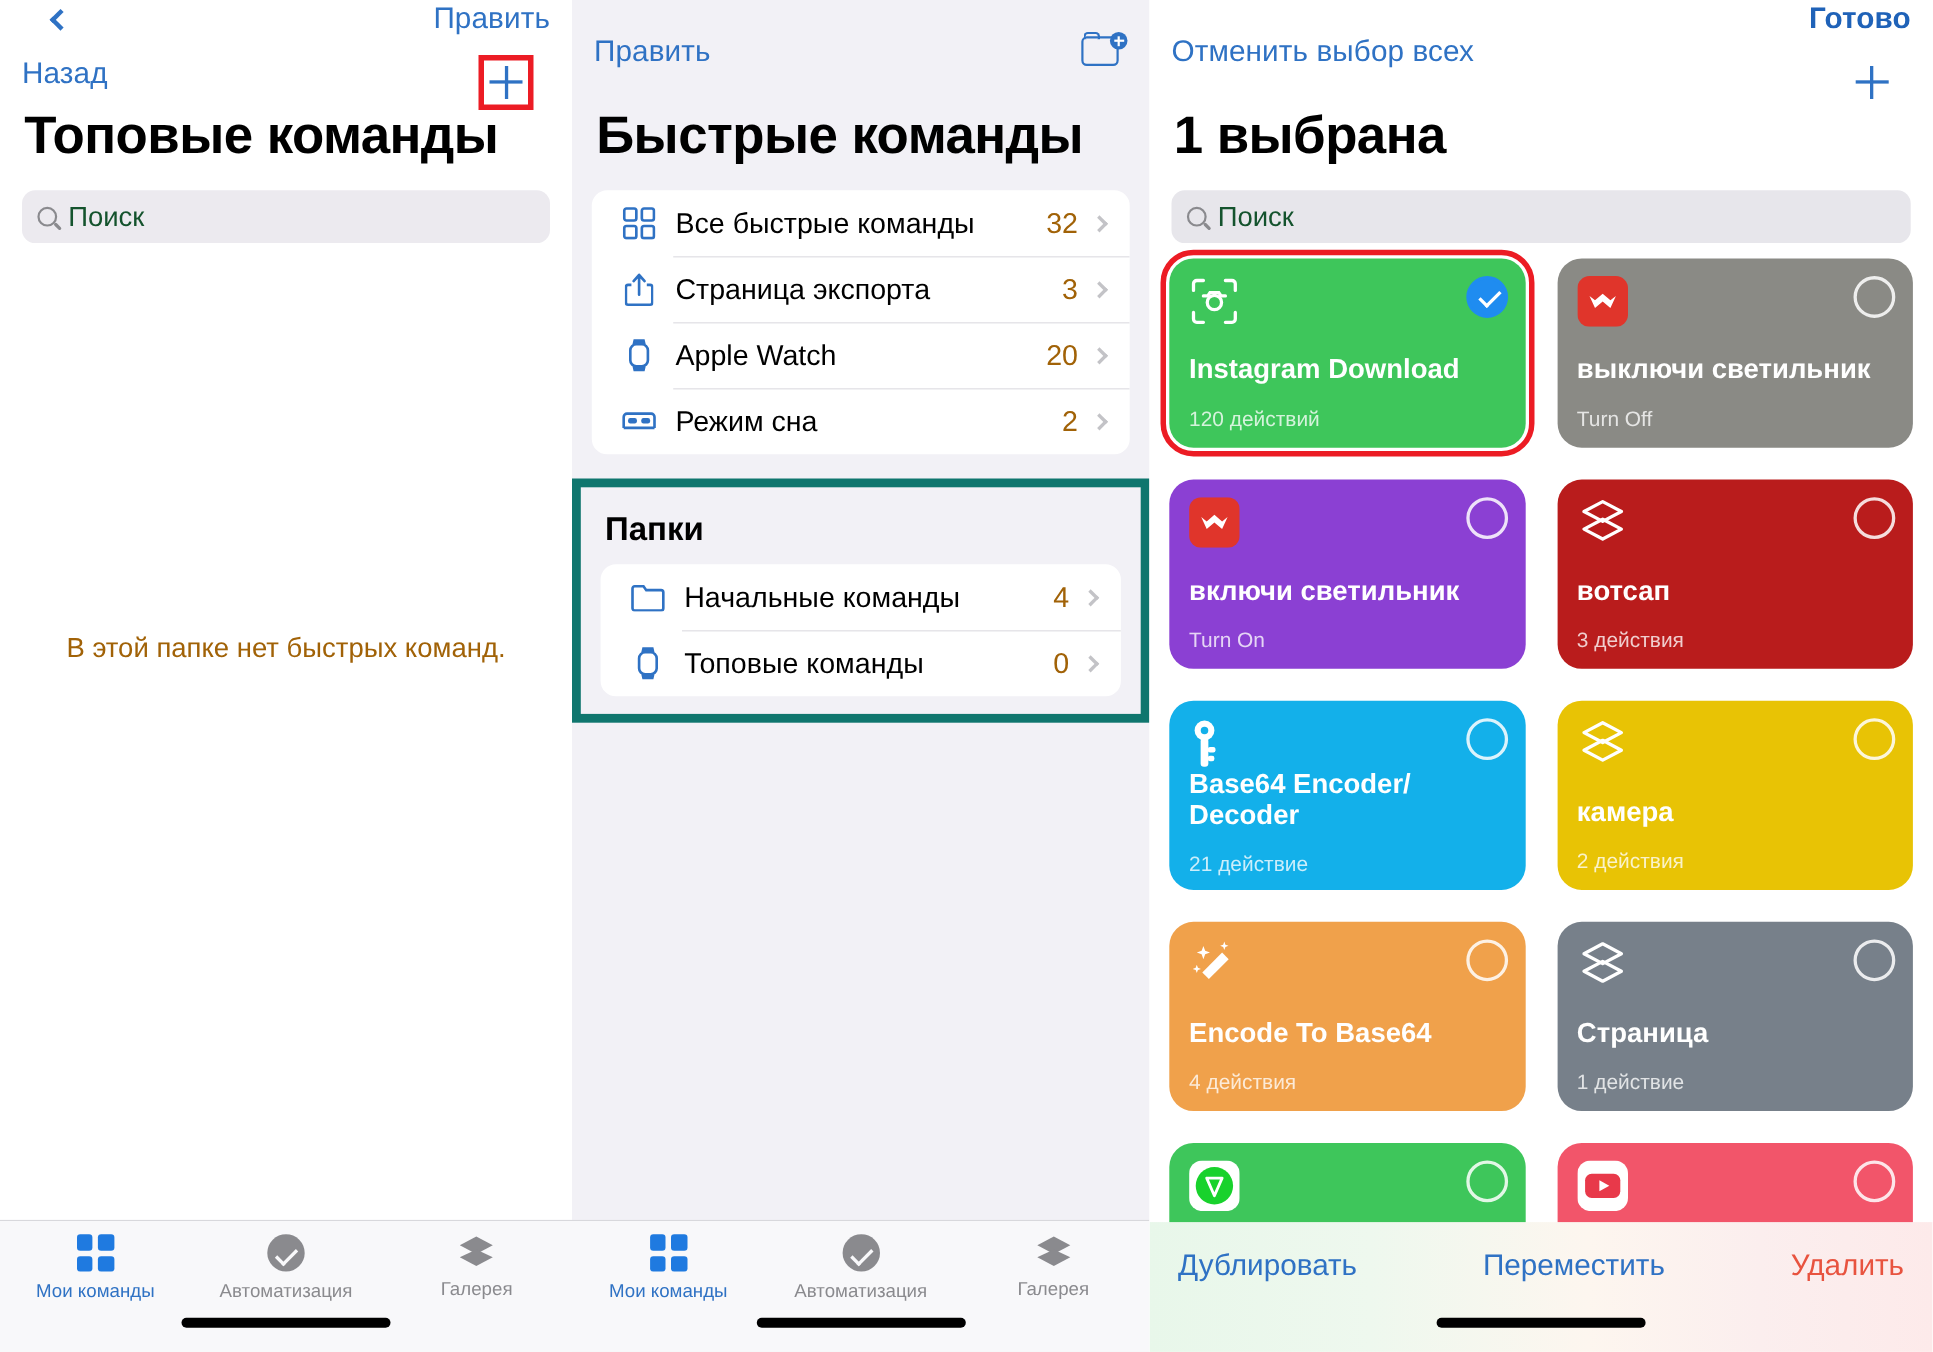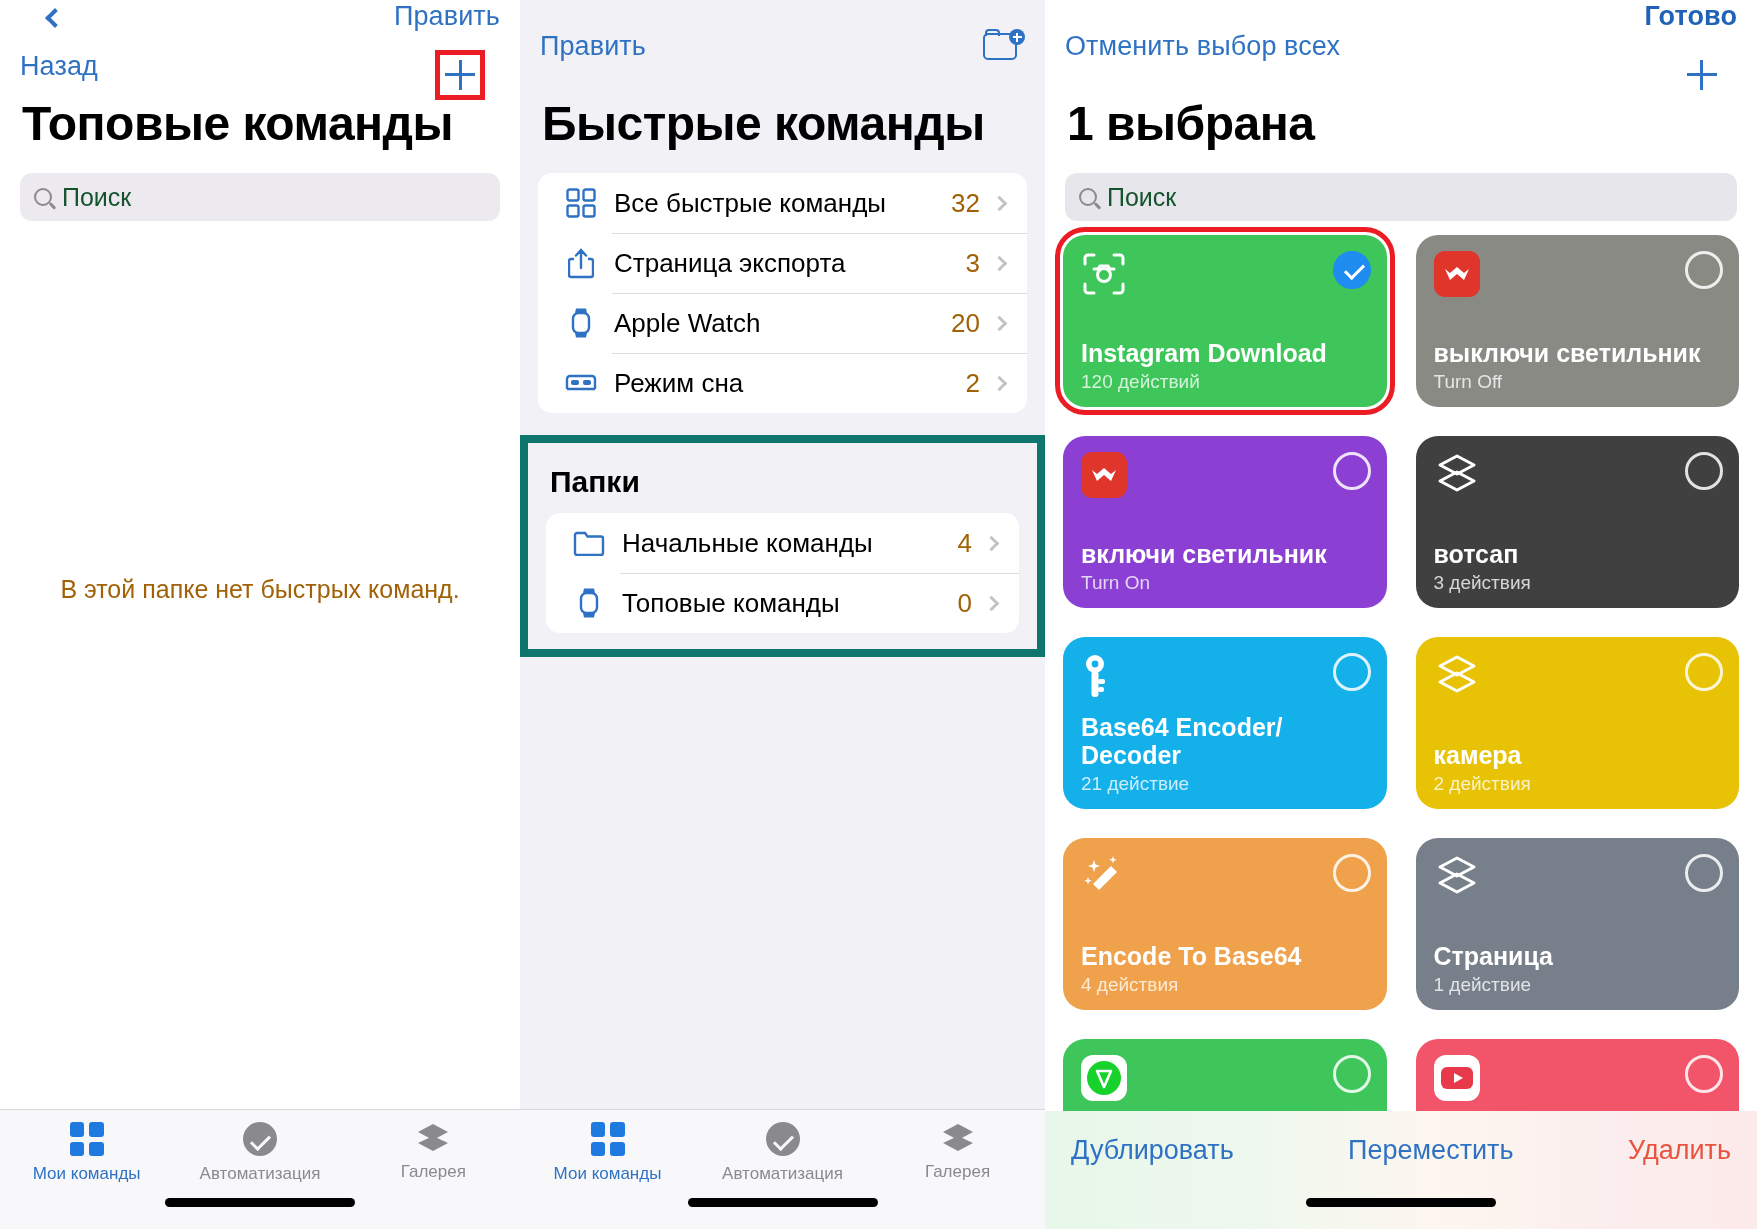--- a/index.html
+++ b/index.html
@@ -214,21 +214,21 @@
     position: absolute; left: 9px; top: 10px;
     width: 16px; height: 8px;
     border-left: 3.5px solid #fff; border-bottom: 3.5px solid #fff;
     transform: rotate(-45deg);
   }
   .card .ctitle {
     margin-top: auto;
     font-size: 25px; font-weight: 700; line-height: 1.12;
     color: #fff;
   }
-  .card .csub { font-size: 19px; color: rgba(255,255,255,.78); margin-top: 4px; }
+  .card .csub { font-size: 19px; color: rgba(255,255,255,.78); margin-top: 21px; }
 
   .bottom-actions {
     position: absolute; left: 0; right: 0; bottom: 0;
     height: 118px;
     display: flex; align-items: flex-start;
     padding: 24px 26px 0 26px;
     justify-content: space-between;
     background: linear-gradient(90deg,#e8f7ea 0%, #eef8ee 28%, #fdf6ef 56%, #fbeeee 78%, #fdeaea 100%);
   }
   .bottom-actions .act { font-size: 27px; color: #2f72c4; }
@@ -468,21 +468,21 @@
           <svg width="46" height="46" viewBox="0 0 46 46">
               <rect width="46" height="46" rx="11" fill="#e0352b"></rect>
               <path d="M11 18 l5 11 7-6 7 6 5-11 -5 4 -7-6 -7 6 z" fill="#fff"></path>
             </svg>
         </span>
         <span class="sel"></span>
         <span class="ctitle">включи светильник</span>
         <span class="csub">Turn On</span>
       </div>
 
-      <div class="card" style="background:#404040">
+      <div class="card" style="background:#b91c1c">
         <span class="app-ico">
           <svg width="46" height="42" viewBox="0 0 46 42" fill="none" stroke="#fff" stroke-width="3" stroke-linejoin="round">
               <path d="M23 4 L40 13 L23 22 L6 13 Z"></path>
               <path d="M23 20 L40 29 L23 38 L6 29 Z"></path>
             </svg>
         </span>
         <span class="sel"></span>
         <span class="ctitle">вотсап</span>
         <span class="csub">3 действия</span>
       </div>

